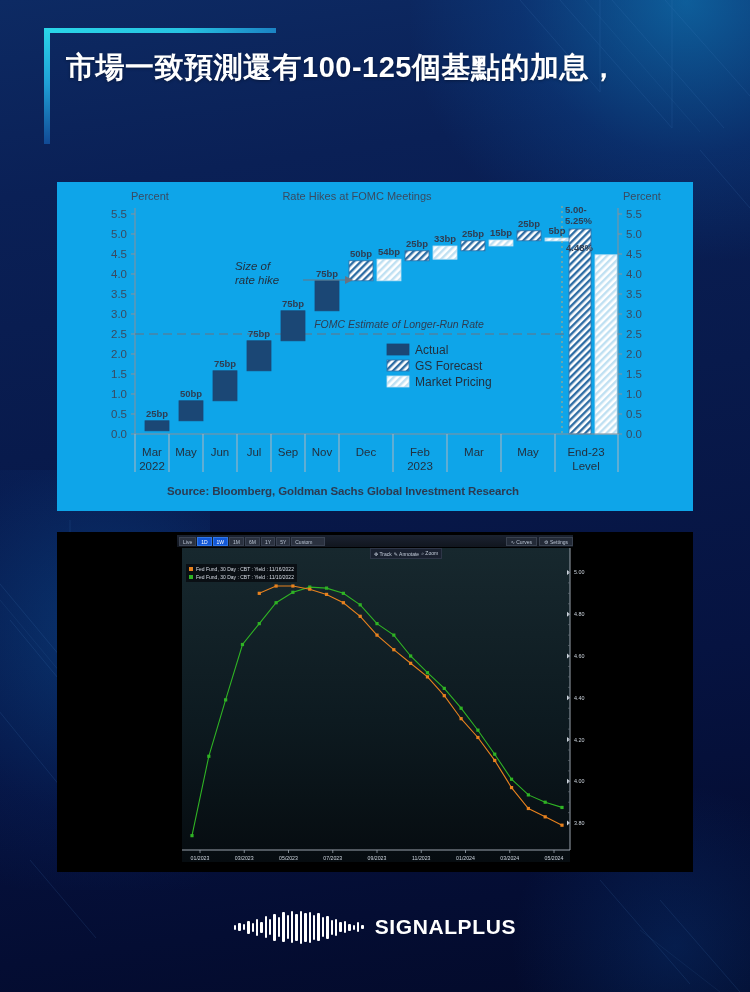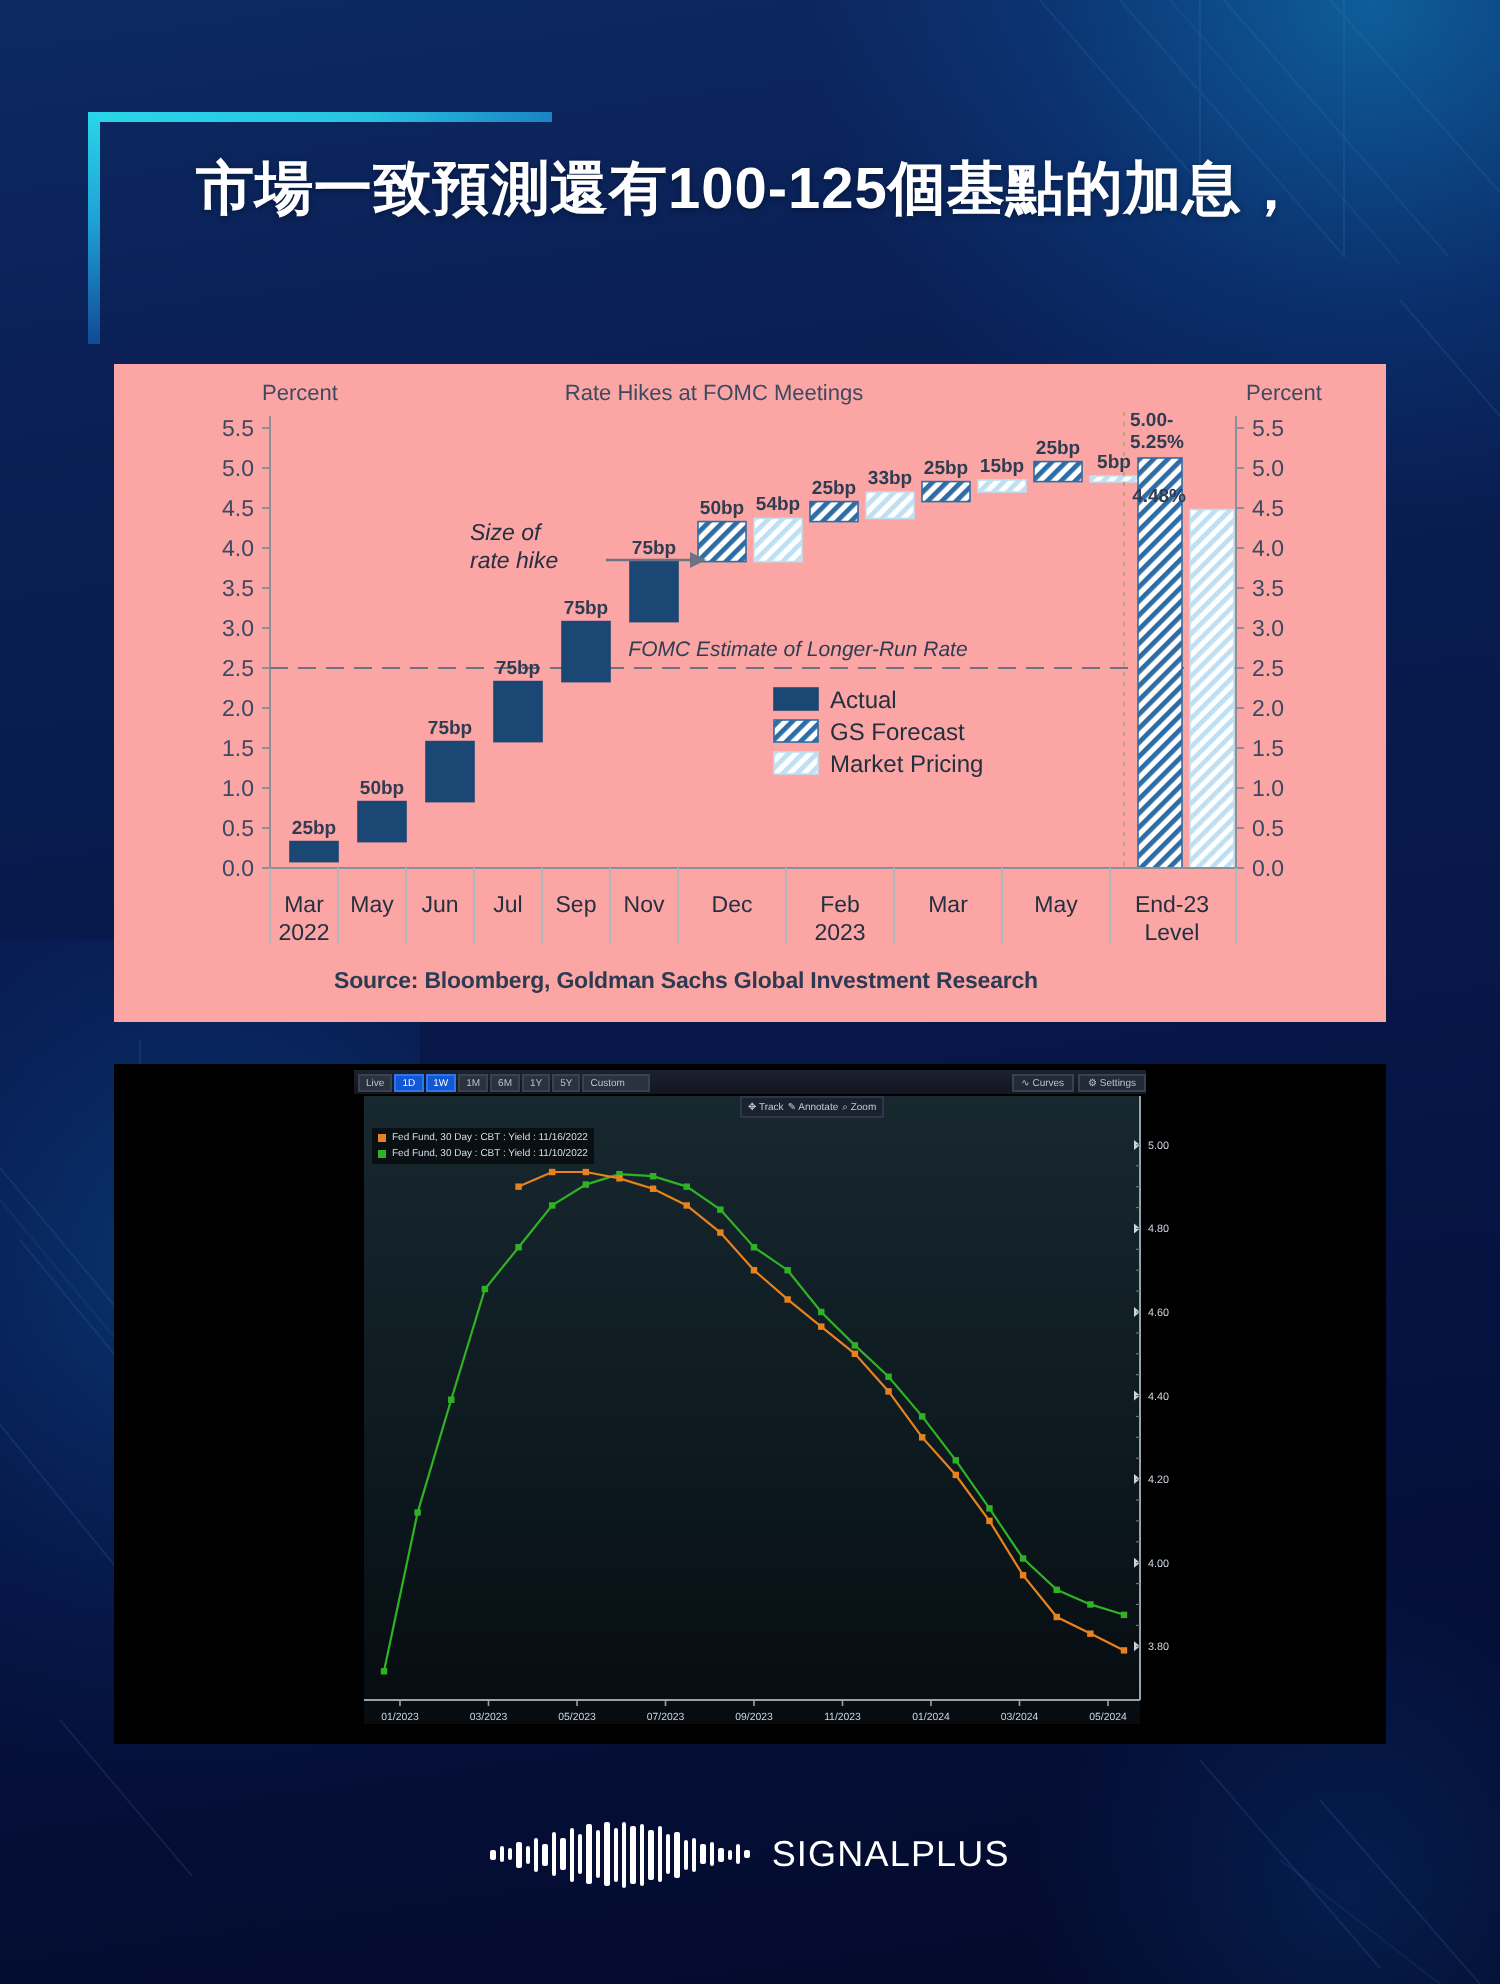--- a/index.html
+++ b/index.html
@@ -27,21 +27,21 @@
   }
   #bg-glow-br {
     position: absolute; bottom: -120px; right: -90px;
     width: 330px; height: 330px;
     background: radial-gradient(ellipse at 50% 50%, rgba(12,80,165,0.26) 0%, rgba(6,30,90,0) 70%);
   }
   #bg-lines { position: absolute; inset: 0; opacity: .5; }
 
   
   #headline-block {
-    position: absolute; left: 44px; top: 56px; width: 660px; padding-left: 32px;
+    position: absolute; left: 44px; top: 28px; width: 660px;
   }
   #headline-bar {
     position: absolute; left: 0; top: 0; width: 6px; height: 116px;
     background: linear-gradient(180deg, #2ad6e8 0%, #1f9fd6 48%, #114a95 100%);
   }
   #headline-top-rule {
     position: absolute; left: 0; top: 0; width: 232px; height: 5px;
     background: linear-gradient(90deg, #2ad6e8 0%, #27c4e2 60%, #1b83c4 100%);
   }
   .headline-line {
@@ -53,21 +53,21 @@
     padding-left: 22px;
     white-space: nowrap;
     text-shadow: 0 1px 3px rgba(0,0,0,.35);
   }
   #headline-l1 { margin-top: 11px; }
 
   
   #fomc-card {
     position: absolute; left: 57px; top: 182px;
     width: 636px; height: 329px;
-    background: #fca5a5;
+    background: #0ea5e9;
     overflow: hidden;
   }
   #fomc-svg-wrap { position: absolute; inset: 0; }
   #fomc-source {
     position: absolute; left: 78px; bottom: 14px;
     font-size: 11.5px; color: #2c3b52; font-weight: bold;
     letter-spacing: -.1px;
     margin-left: 32px;
   }
 
@@ -118,21 +118,21 @@
   #bbg-plot { position: absolute; left: 0; top: 0; width: 636px; height: 340px; }
 
   
   #logo {
     position: absolute; left: 0; right: 0; bottom: 48px;
     display: flex; align-items: center; justify-content: center; gap: 11px;
   }
   #logo-mark { display: flex; align-items: center; height: 34px; gap: 2px; }
   .wave-bar { width: 2.4px; background: #ffffff; border-radius: 1px; }
   #logo-text {
-    color: #ffffff; font-size: 18px; font-weight: normal; letter-spacing: .6px;
+    color: #ffffff; font-size: 21px; font-weight: bold; letter-spacing: .6px;
   }
 </style>
 </head>
 <body>
 
 <div id="bg-base"></div>
 <div id="bg-glow-tr"></div>
 <div id="bg-glow-l"></div>
 <div id="bg-glow-br"></div>
 <svg id="bg-lines" viewBox="0 0 750 992" preserveAspectRatio="none">

